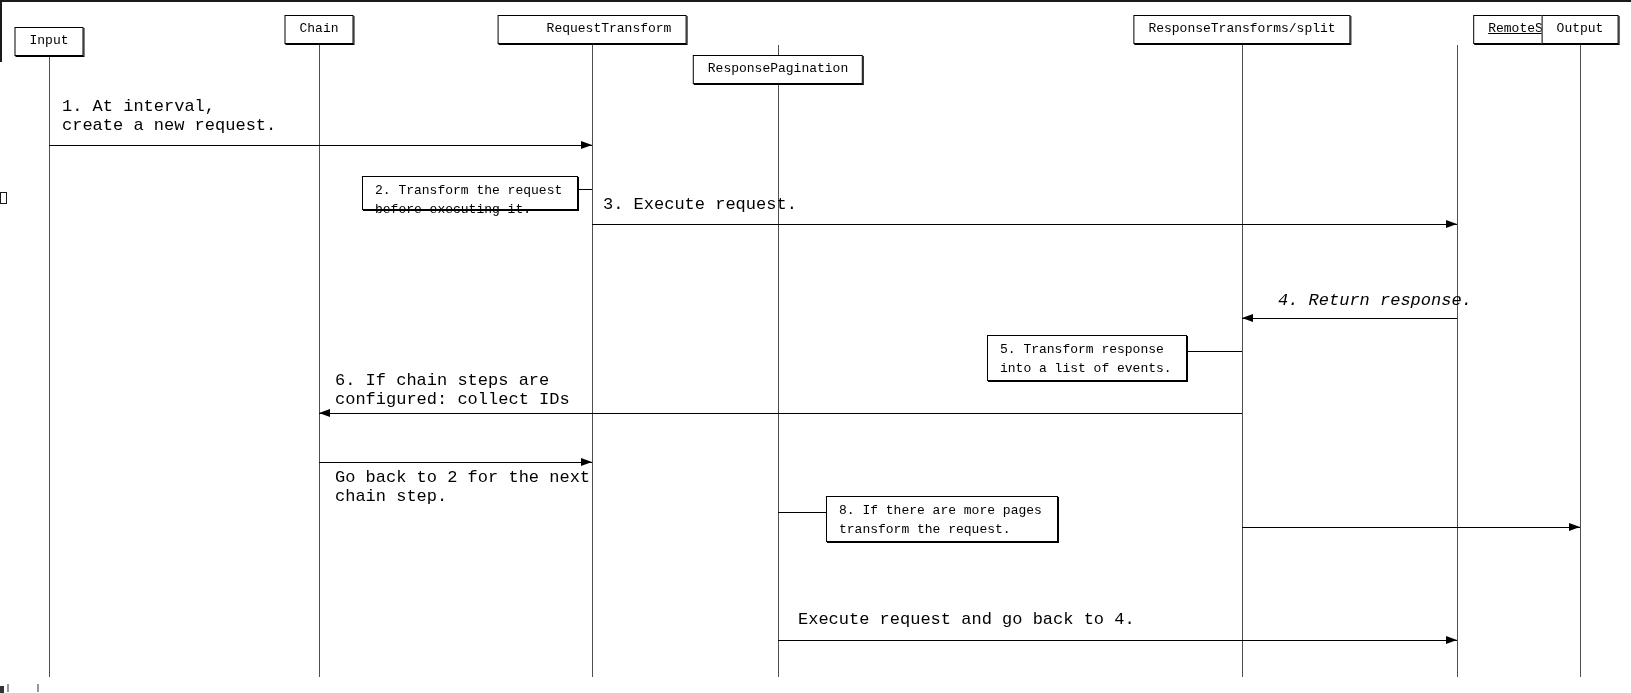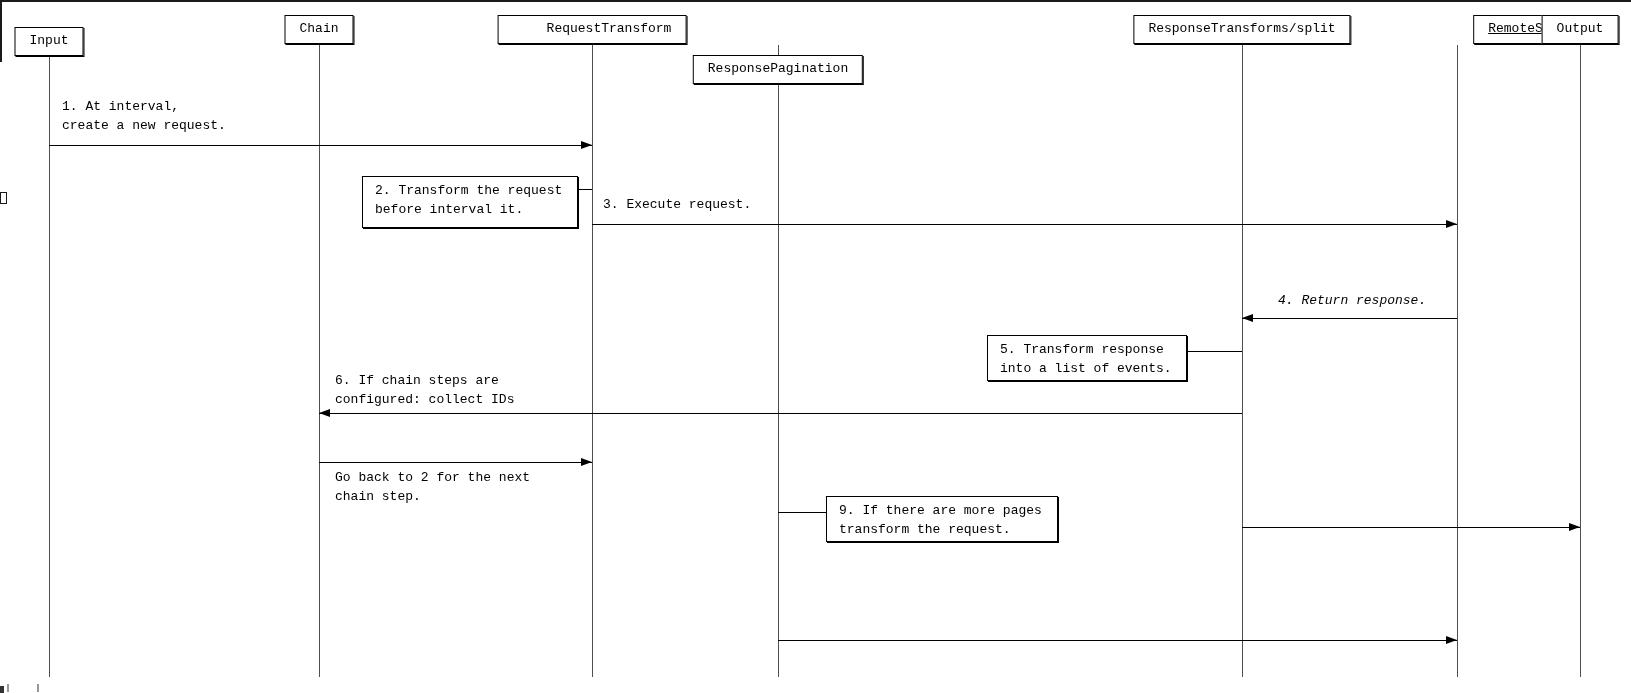--- a/index.html
+++ b/index.html
@@ -16,21 +16,21 @@
     transform:translateX(-50%);
     border:1px solid #000000;
     box-shadow:1px 1px 0 #000000;
     background:#ffffff;
     height:27px;line-height:26px;
     padding:0 14px;
     font-size:13px;
     white-space:nowrap;
   }
   .lifeline{position:absolute;width:1px;}
-  .msg-label{position:absolute;font-size:13px;line-height:19px;white-space:pre;}
+  .msg-label{position:absolute;font-size:17px;line-height:19px;white-space:pre;}
   .note-box{
     position:absolute;
     border:1px solid #000000;
     box-shadow:1px 1px 0 #000000;
     background:#ffffff;
     box-sizing:border-box;
     font-size:13px;line-height:19px;
     padding:4px 0 0 12px;
     white-space:pre;
   }
@@ -77,27 +77,28 @@
     <div class="hline" style="left: 1242px; top: 318px; width: 215px; background: rgb(0, 0, 0);"></div>
     <div class="head-left" style="left: 1242px; top: 314px;"></div>
     <div class="msg-label" style="left: 335px; top: 371px;"><div>6. If chain steps are</div><div>configured: collect IDs</div></div>
     <div class="hline" style="left: 319px; top: 413px; width: 923px; background: rgb(0, 0, 0);"></div>
     <div class="head-left" style="left: 319px; top: 409px;"></div>
     <div class="msg-label" style="left: 335px; top: 468px;"><div>Go back to 2 for the next</div><div>chain step.</div></div>
     <div class="hline" style="left: 319px; top: 462px; width: 273px; background: rgb(0, 0, 0);"></div>
     <div class="head-right" style="left: 581px; top: 458px;"></div>
     <div class="hline" style="left: 1242px; top: 527px; width: 338px; background: rgb(0, 0, 0);"></div>
     <div class="head-right" style="left: 1569px; top: 523px;"></div>
+    <div class="msg-label" style="left: 798px; top: 610px;"><div>Execute request and go back to 4.</div></div>
     <div class="hline" style="left: 778px; top: 640px; width: 679px; background: rgb(0, 0, 0);"></div>
     <div class="head-right" style="left: 1446px; top: 636px;"></div>
     <div class="hline" style="left: 578px; top: 189px; width: 14px; background: rgb(0, 0, 0);"></div>
-    <div class="note-box" style="left: 362px; top: 176px; width: 216px; height: 52px;"><div>2. Transform the request</div><div>before interval it.</div></div>
+    <div class="note-box" style="left: 362px; top: 176px; width: 216px; height: 34px;"><div>2. Transform the request</div><div>before executing it.</div></div>
     <div class="hline" style="left: 1187px; top: 351px; width: 55px; background: rgb(0, 0, 0);"></div>
     <div class="note-box" style="left: 987px; top: 335px; width: 200px; height: 46px;"><div>5. Transform response</div><div>into a list of events.</div></div>
     <div class="hline" style="left: 778px; top: 512px; width: 48px; background: rgb(0, 0, 0);"></div>
-    <div class="note-box" style="left: 826px; top: 496px; width: 232px; height: 46px;"><div>9. If there are more pages</div><div>transform the request.</div></div>
+    <div class="note-box" style="left: 826px; top: 496px; width: 232px; height: 46px;"><div>8. If there are more pages</div><div>transform the request.</div></div>
     <div class="artifact" style="left: 0px; top: 0px; width: 1631px; height: 2px; background: rgb(26, 26, 26);"></div>
     <div class="artifact" style="left: 0px; top: 0px; width: 2px; height: 62px; background: rgb(26, 26, 26);"></div>
     <div class="artifact" style="left: 0px; top: 192px; width: 5px; height: 10px; background: rgb(255, 255, 255); border: 1px solid rgb(26, 26, 26);"></div>
     <div class="artifact" style="left: 0px; top: 686px; width: 4px; height: 7px; background: rgb(51, 51, 51);"></div>
     <div class="artifact" style="left: 7px; top: 684px; width: 2px; height: 8px; background: rgb(153, 153, 153);"></div>
     <div class="artifact" style="left: 37px; top: 684px; width: 2px; height: 8px; background: rgb(153, 153, 153);"></div>
   </div>
 
 </body></html>

